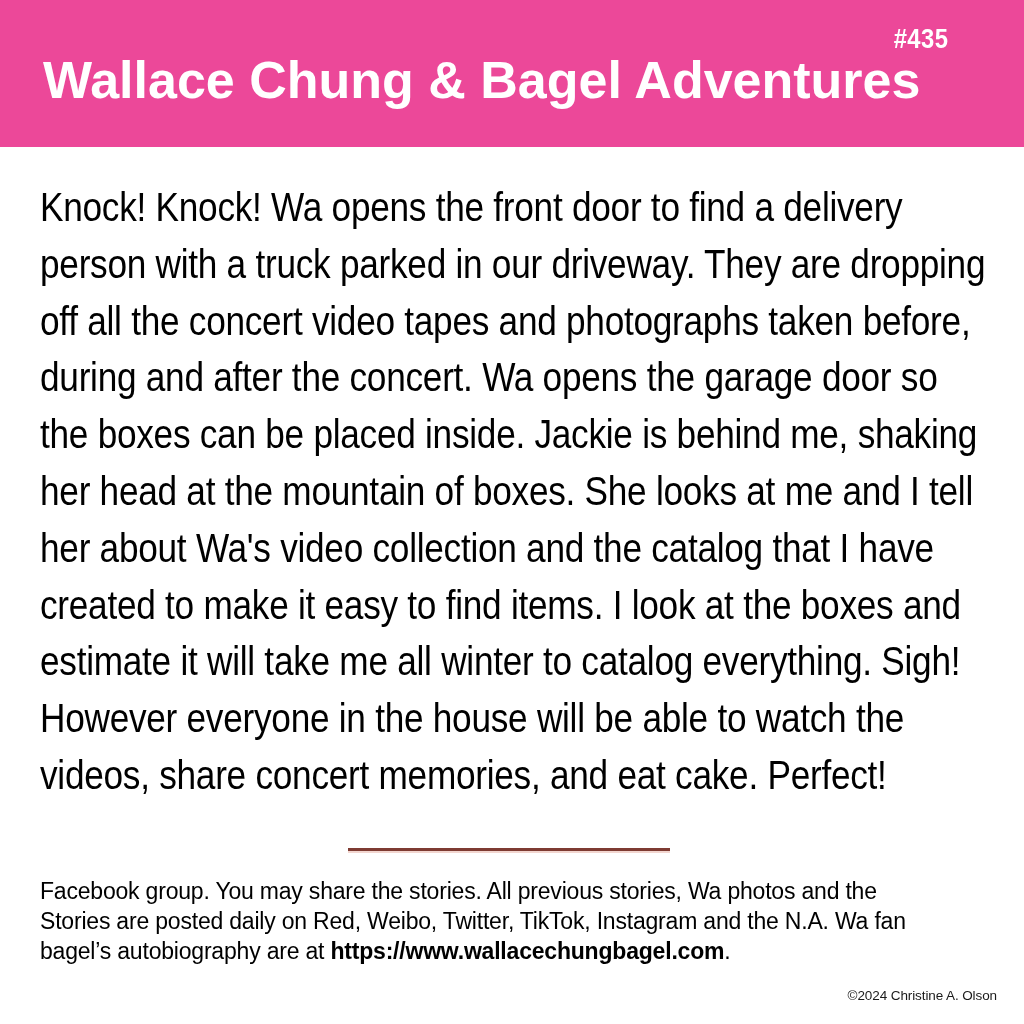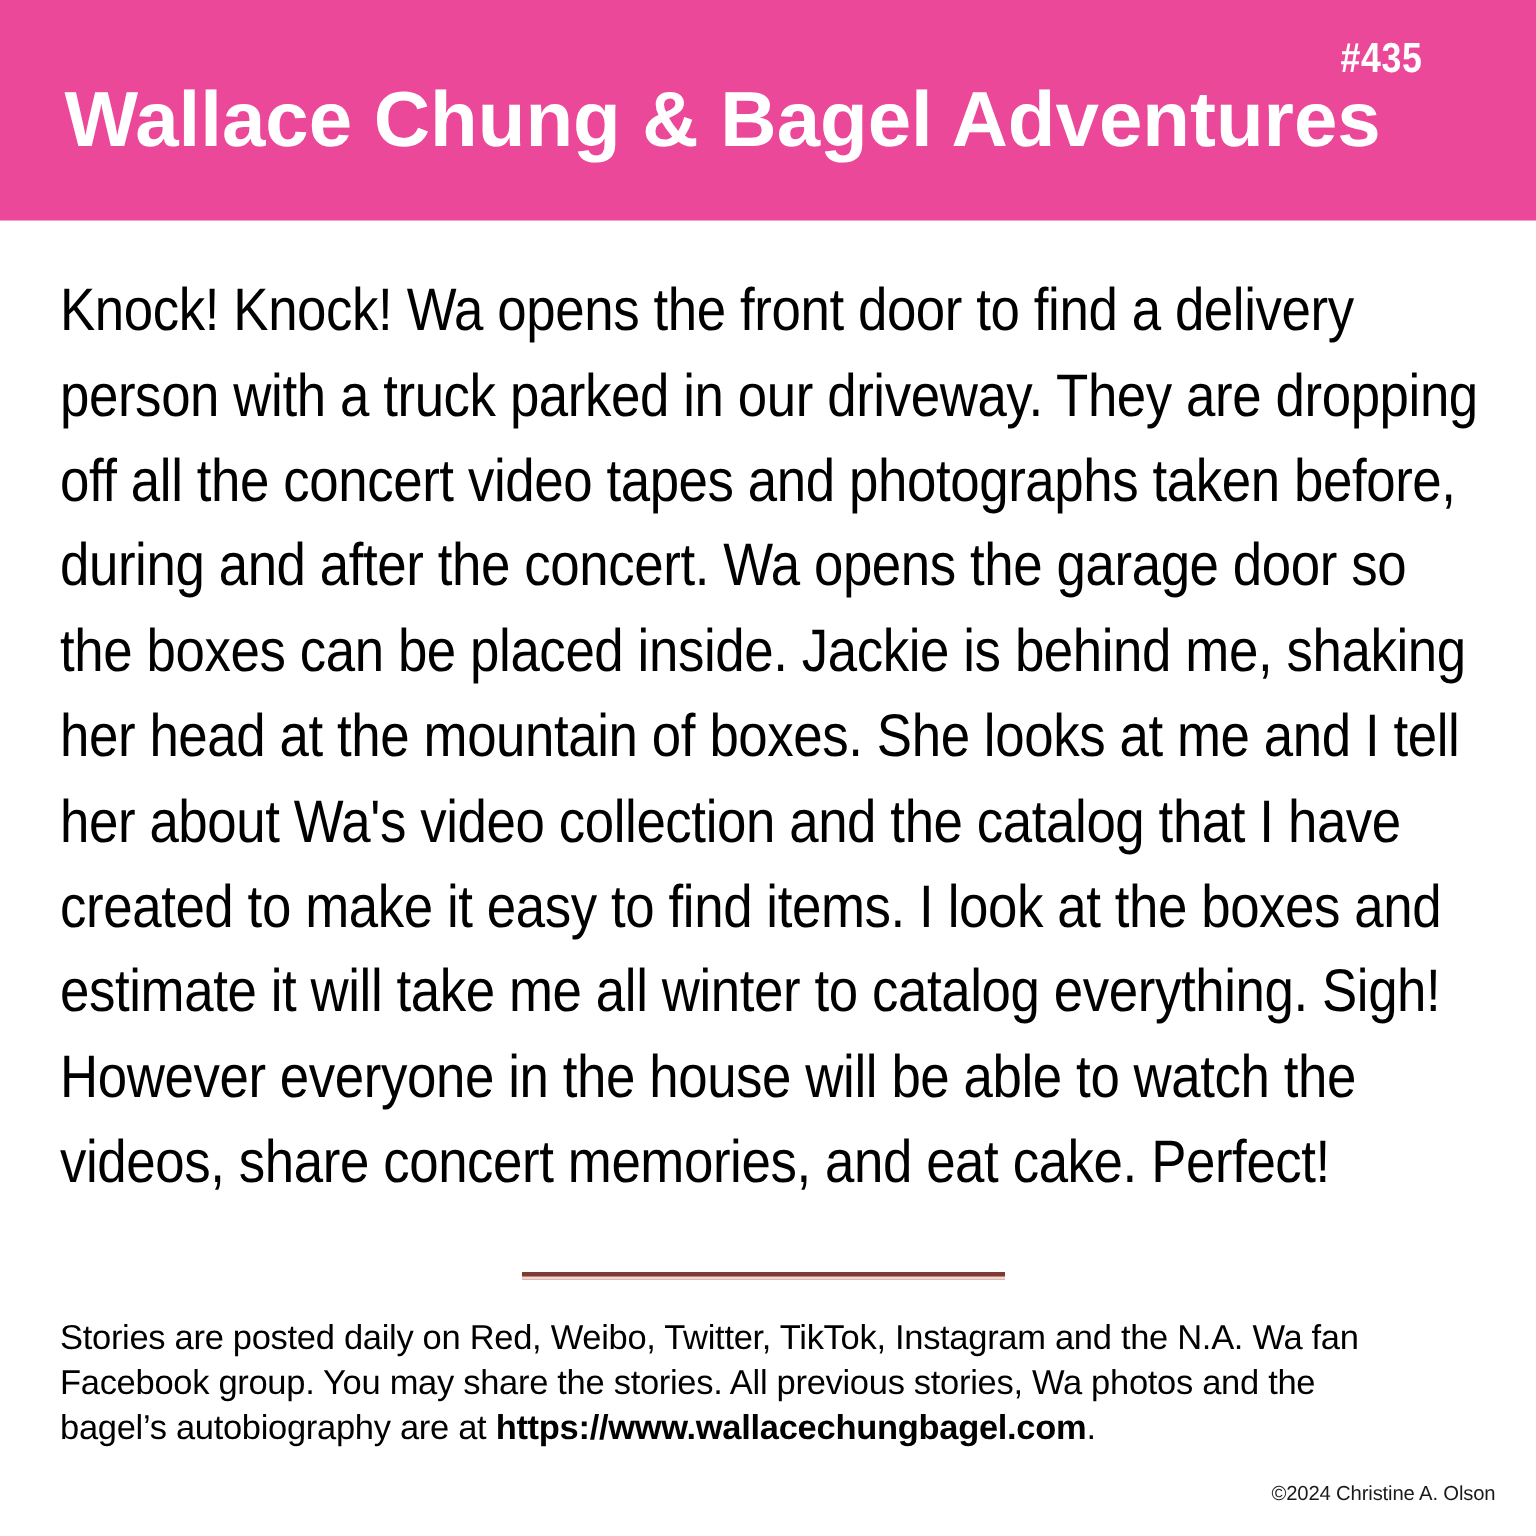--- a/index.html
+++ b/index.html
@@ -119,22 +119,22 @@
     <div class="story-line">her about Wa's video collection and the catalog that I have</div>
     <div class="story-line">created to make it easy to find items. I look at the boxes and</div>
     <div class="story-line">estimate it will take me all winter to catalog everything. Sigh!</div>
     <div class="story-line">However everyone in the house will be able to watch the</div>
     <div class="story-line">videos, share concert memories, and eat cake. Perfect!</div>
   </div>
 
   <div class="divider"></div>
 
   <div class="footer">
+    <div class="footer-line">Facebook group. You may share the stories. All previous stories, Wa photos and the</div>
     <div class="footer-line">Stories are posted daily on Red, Weibo, Twitter, TikTok, Instagram and the N.A. Wa fan</div>
-    <div class="footer-line">Facebook group. You may share the stories. All previous stories, Wa photos and the</div>
     <div class="footer-line">
       <span>bagel’s autobiography are at </span><span class="footer-url">https://www.wallacechungbagel.com</span><span>.</span>
     </div>
   </div>
 
   <div class="copyright">©2024 Christine A. Olson</div>
 
 </div>
 
 </body></html>

